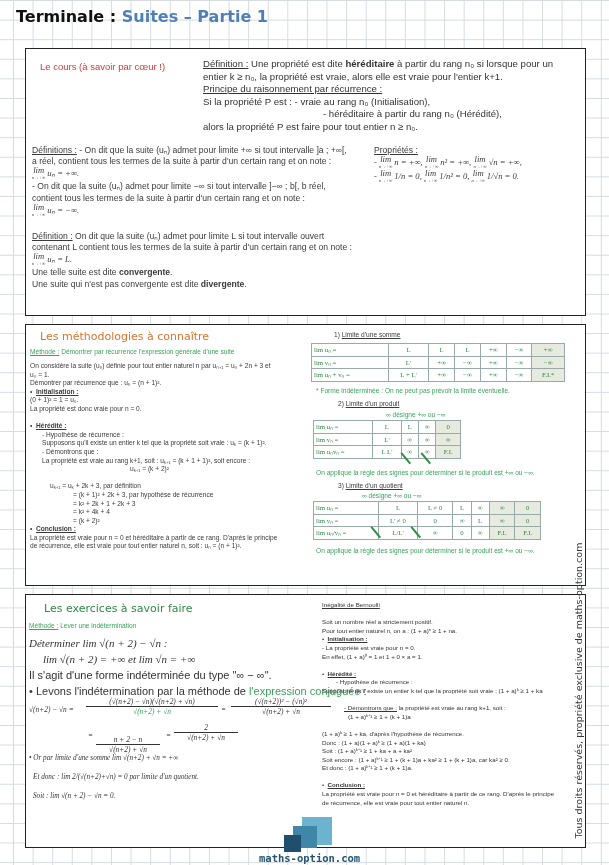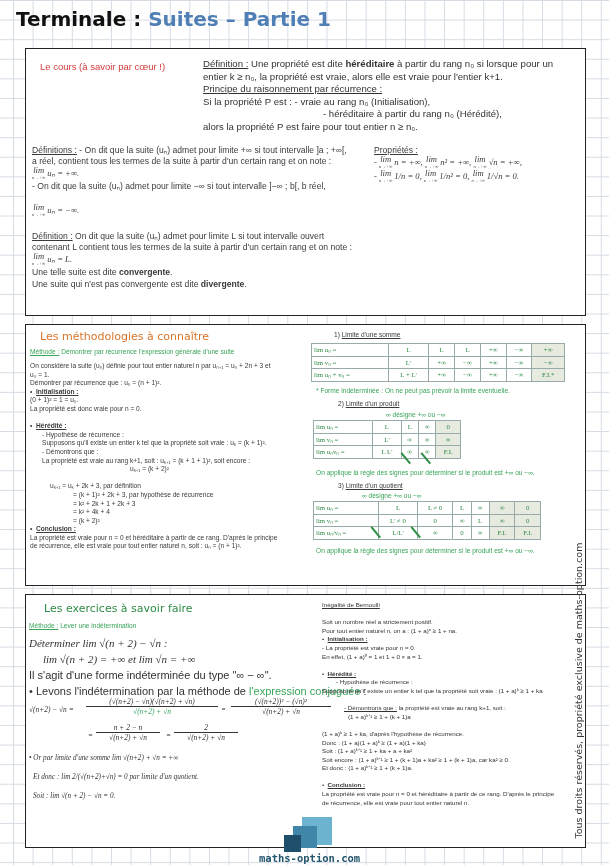--- a/index.html
+++ b/index.html
@@ -9,21 +9,21 @@
     background-image:
       linear-gradient(to right, #d6dbe4 1px, transparent 1px),
       linear-gradient(to bottom, #d6dbe4 1px, transparent 1px);
     background-size: 19.6px 19.6px;
     background-position: 13px 0;
     font-family: "Liberation Sans", sans-serif;
     color:#333;
   }
   .title {
     position:absolute; left:16px; top:7px;
-    font-family:"DejaVu Sans", sans-serif; font-weight:bold; font-size:20px;
+    font-family:"DejaVu Sans", sans-serif; font-weight:bold; font-size:16px;
     color:#111; white-space:nowrap;
   }
   .title .accent { color:#4f7fb5; }
   .box {
     position:absolute; background:#fff; border:1.3px solid #222;
     box-sizing:border-box; overflow:hidden;
   }
   .abs { position:absolute; white-space:nowrap; }
   .sm { font-size:8.6px; line-height:11.2px; color:#3a3a3a; }
   .xs { font-size:6.6px; line-height:8.8px; color:#3a3a3a; }
@@ -68,21 +68,21 @@
     <span>Si la propriété P est : - vraie au rang n₀ (Initialisation),</span><br>
     <span style="padding-left:120px">- héréditaire à partir du rang n₀ (Hérédité),</span><br>
     <span>alors la propriété P est faire pour tout entier n ≥ n₀.</span>
   </div>
 
   <div class="abs sm" style="left:6px; top:96px;">
     <span class="u">Définitions :</span><span> - On dit que la suite (uₙ) admet pour limite +∞ si tout intervalle ]a ; +∞[,</span><br>
     <span>a réel, contient tous les termes de la suite à partir d'un certain rang et on note :</span><br>
     <span class="m"><span class="lim"><span class="l">lim</span><span class="s">n→+∞</span></span><span>uₙ = +∞.</span></span><br>
     <span>- On dit que la suite (uₙ) admet pour limite −∞ si tout intervalle ]−∞ ; b[, b réel,</span><br>
-    <br>
+    <span>contient tous les termes de la suite à partir d'un certain rang et on note :</span><br>
     <span class="m"><span class="lim"><span class="l">lim</span><span class="s">n→+∞</span></span><span>uₙ = −∞.</span></span>
   </div>
 
   <div class="abs sm" style="left:348px; top:96px;">
     <span class="u">Propriétés :</span><br>
     <span class="m">- <span class="lim"><span class="l">lim</span><span class="s">n→+∞</span></span><span>n = +∞,</span> <span class="lim"><span class="l">lim</span><span class="s">n→+∞</span></span><span>n² = +∞,</span> <span class="lim"><span class="l">lim</span><span class="s">n→+∞</span></span><span>√n = +∞,</span></span><br>
     <span class="m">- <span class="lim"><span class="l">lim</span><span class="s">n→+∞</span></span><span>1/n = 0,</span> <span class="lim"><span class="l">lim</span><span class="s">n→+∞</span></span><span>1/n² = 0,</span> <span class="lim"><span class="l">lim</span><span class="s">n→+∞</span></span><span>1/√n = 0.</span></span>
   </div>
 
   <div class="abs sm" style="left:6px; top:182px;">
@@ -243,21 +243,21 @@
     <div style="border-bottom:1px solid #333;">(√(n+2) − √n)(√(n+2) + √n)</div>
     <div class="green">√(n+2) + √n</div>
   </div>
   <div class="abs m" style="left:195px; top:110px; font-size:7.4px;">=</div>
   <div class="abs m" style="left:205px; top:102px; font-size:7.4px; color:#333; text-align:center; width:100px;">
     <div style="border-bottom:1px solid #333;">(√(n+2))² − (√n)²</div>
     <div>√(n+2) + √n</div>
   </div>
   <div class="abs m" style="left:62px; top:136px; font-size:7.4px;">=</div>
   <div class="abs m" style="left:70px; top:128px; font-size:7.4px; color:#333; text-align:center; width:64px;">
-    <div style="border-bottom:1px solid #333;">n + 2 − n</div>
+    <div style="border-bottom:1px solid #333;margin-top:12px;">n + 2 − n</div>
     <div>√(n+2) + √n</div>
   </div>
   <div class="abs m" style="left:140px; top:136px; font-size:7.4px;">=</div>
   <div class="abs m" style="left:148px; top:128px; font-size:7.4px; color:#333; text-align:center; width:64px;">
     <div style="border-bottom:1px solid #333;">2</div>
     <div>√(n+2) + √n</div>
   </div>
 
   <div class="abs m" style="left:3px; top:154px; font-size:7.2px; color:#333; line-height:19px;">
     <span>• Or par limite d'une somme  lim √(n+2) + √n = +∞</span><br>

